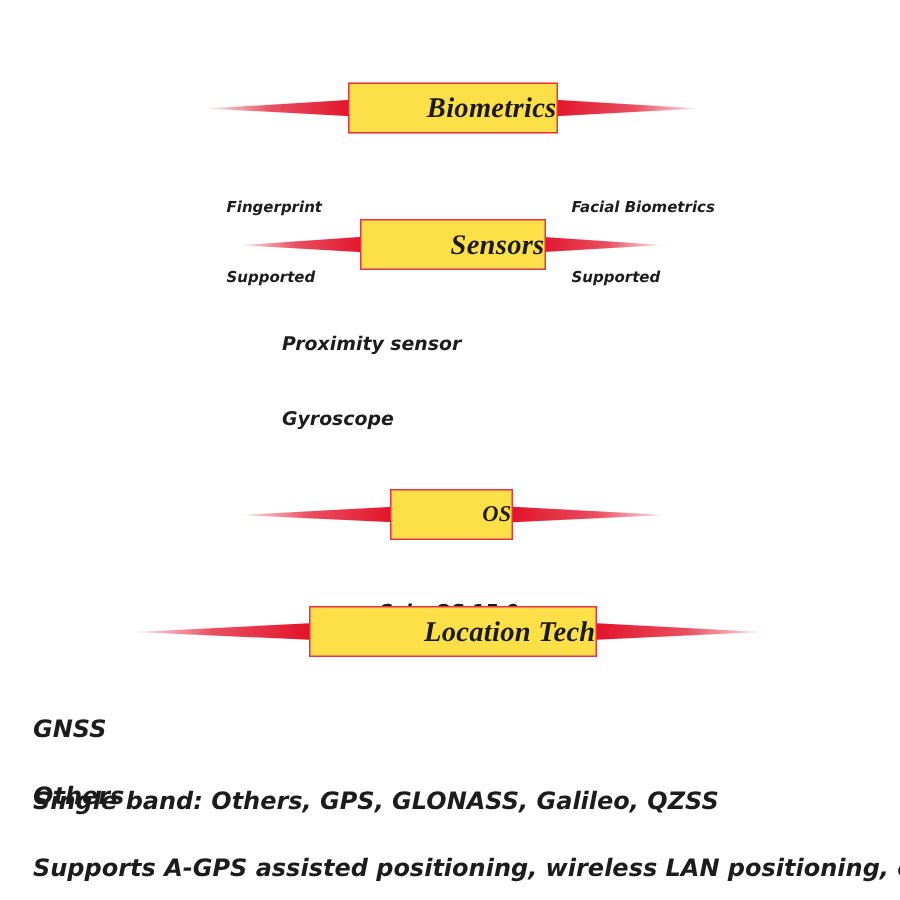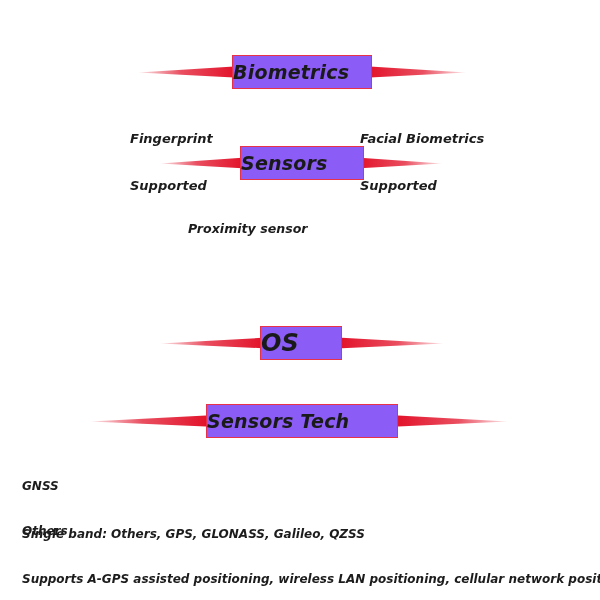--- a/index.html
+++ b/index.html
@@ -36,63 +36,65 @@
   }
   .banner .wedge svg {
     display: block;
   }
 
   .title-box {
     position: absolute;
     top: 0;
     height: 34px;
     box-sizing: border-box;
-    background: #8b5cf6;
+    background: #fde047;
     border: 1.5px solid #e8324a;
     display: flex;
     align-items: center;
-    justify-content: flex-start;
+    justify-content: flex-end;
     z-index: 3;
+    font-family: Liberation Serif, serif;
   }
   .title-box .title-text {
     font-weight: 700;
     font-style: italic;
     font-size: 19px;
     letter-spacing: 0.2px;
     color: #1a1a1a;
     white-space: nowrap;
     line-height: 1;
   }
   .title-box.os .title-text {
-    font-size: 24px;
+    font-size: 15px;
   }
 
   
   .txt {
     position: absolute;
     font-style: italic;
     font-weight: 700;
     color: #1c1c1c;
     white-space: pre;
     line-height: 15.5px;
     font-size: 12.2px;
   }
   .txt.small {
-    font-size: 13px;
+    font-size: 10px;
+    margin-left: 21px;
   }
   .txt.caption {
     font-size: 12.8px;
   }
   .txt.sensor {
     font-size: 12.6px;
     line-height: 16.5px;
     font-style: italic;
   }
   .txt.loc {
-    font-size: 12px;
+    font-size: 16px;
     line-height: 16px;
   }
   .txt .line {
     display: block;
   }
 </style>
 </head>
 <body>
 
 <div class="sheet">
@@ -162,20 +164,21 @@
         <path d="M82 17.4 L0 11.8 L0 22.2 Z" fill="url(#gR2)"></path>
       </svg>
     </div>
     <div class="title-box" style="left:240px; width:124px;">
       <span class="title-text">Sensors</span>
     </div>
   </div>
 
   <div class="txt sensor" style="left:188px; top:188px;">
     <span class="line">Proximity sensor</span>
+    <span class="line">Gyroscope</span>
   </div>
 
   <div class="banner" style="left:0; top:326px; width:600px;">
     <div class="wedge" style="left:160px;">
       <svg width="102" height="34" viewBox="0 0 102 34">
         <defs>
           <linearGradient id="gL3" x1="0" y1="0" x2="1" y2="0">
             <stop offset="0" stop-color="#e2142b" stop-opacity="0.10"></stop>
             <stop offset="0.45" stop-color="#e2142b" stop-opacity="0.75"></stop>
             <stop offset="1" stop-color="#e2142b" stop-opacity="1"></stop>
@@ -224,21 +227,21 @@
           <linearGradient id="gR4" x1="0" y1="0" x2="1" y2="0">
             <stop offset="0" stop-color="#e2142b" stop-opacity="1"></stop>
             <stop offset="0.55" stop-color="#e2142b" stop-opacity="0.75"></stop>
             <stop offset="1" stop-color="#e2142b" stop-opacity="0.10"></stop>
           </linearGradient>
         </defs>
         <path d="M110 17.4 L0 11.5 L0 22.5 Z" fill="url(#gR4)"></path>
       </svg>
     </div>
     <div class="title-box" style="left:206px; width:192px;">
-      <span class="title-text">Sensors Tech</span>
+      <span class="title-text">Location Tech</span>
     </div>
   </div>
 
   <div class="txt loc" style="left:22px; top:446px;">
     <span class="line">GNSS</span>
     <span class="line">Single band: Others, GPS, GLONASS, Galileo, QZSS</span>
   </div>
 
   <div class="txt loc" style="left:22px; top:491px;">
     <span class="line">Others</span>

